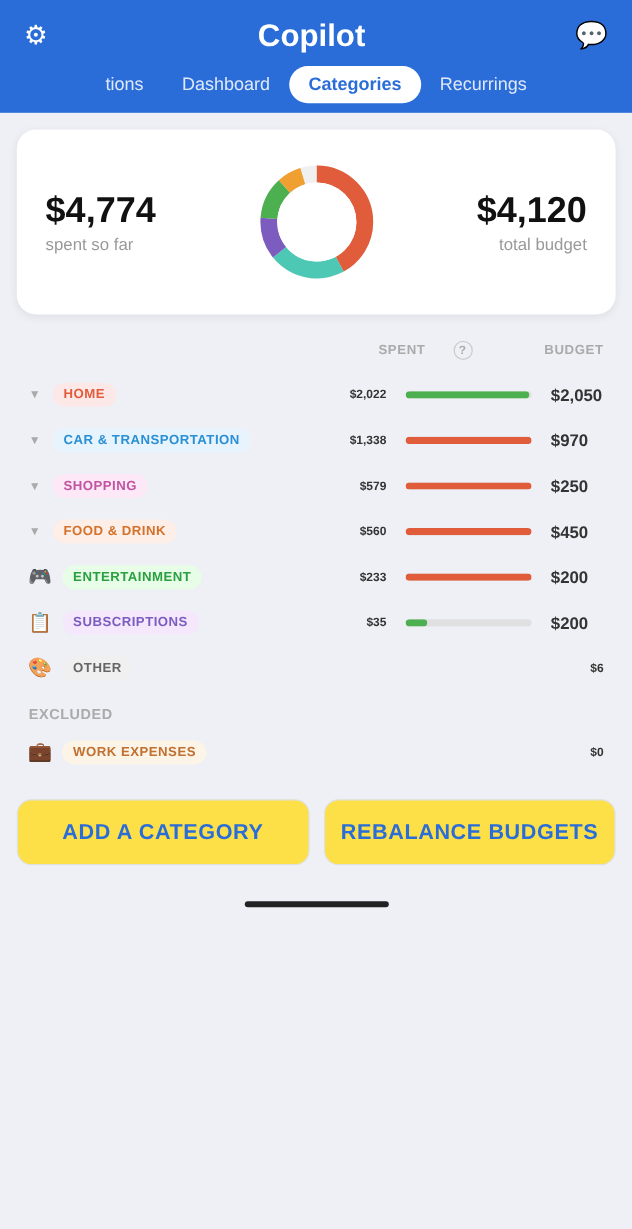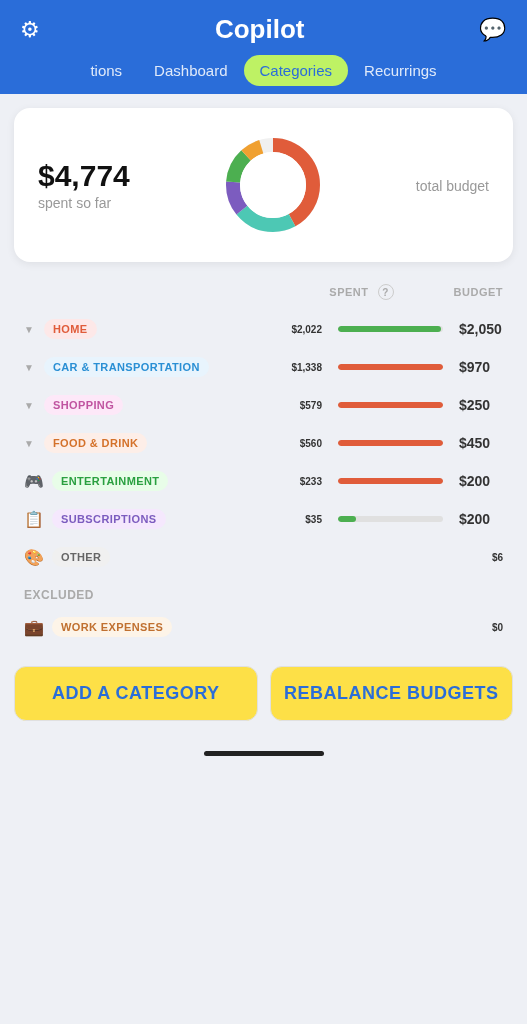--- a/index.html
+++ b/index.html
@@ -45,23 +45,23 @@
     }
     .nav-tab {
       color: rgba(255,255,255,0.85);
       font-size: 15px;
       padding: 7px 16px;
       cursor: pointer;
       border-radius: 20px;
       font-weight: 500;
     }
     .nav-tab.active {
-      background: #bef264;
+      background: #ffffff;
       color: #2a6dd9;
-      font-weight: 400;
+      font-weight: 700;
     }
 
     
     .summary-card {
       background: white;
       border-radius: 16px;
       margin: 14px 14px;
       padding: 22px 24px;
       display: flex;
       align-items: center;
@@ -114,21 +114,21 @@
       margin-bottom: 2px;
     }
     .col-spent {
       margin-left: auto;
       font-size: 11px;
       font-weight: 700;
       color: #aaa;
       letter-spacing: 0.5px;
       display: flex;
       align-items: center;
-      gap: 9px;
+      gap: 23px;
     }
     .col-budget {
       font-size: 11px;
       font-weight: 700;
       color: #aaa;
       letter-spacing: 0.5px;
       margin-left: 60px;
     }
     .help-icon {
       width: 16px;
@@ -283,20 +283,21 @@
 
       <circle cx="55" cy="55" r="40" fill="none" stroke="#4caf50" stroke-width="14" stroke-dasharray="30.2 221.3" stroke-dashoffset="-191.2" transform="rotate(-90 55 55)"></circle>
 
       <circle cx="55" cy="55" r="40" fill="none" stroke="#f0a030" stroke-width="14" stroke-dasharray="17.6 233.9" stroke-dashoffset="-221.4" transform="rotate(-90 55 55)"></circle>
 
       <circle cx="55" cy="55" r="33" fill="white"></circle>
     </svg>
   </div>
 
   <div class="summary-right">
+    <div class="amount">$4,120</div>
     <div class="label">total budget</div>
   </div>
 </div>
 
 <div class="categories-section">
 
   <div class="categories-header">
     <div style="flex:1"></div>
     <div class="col-spent">
       <span>SPENT</span>

